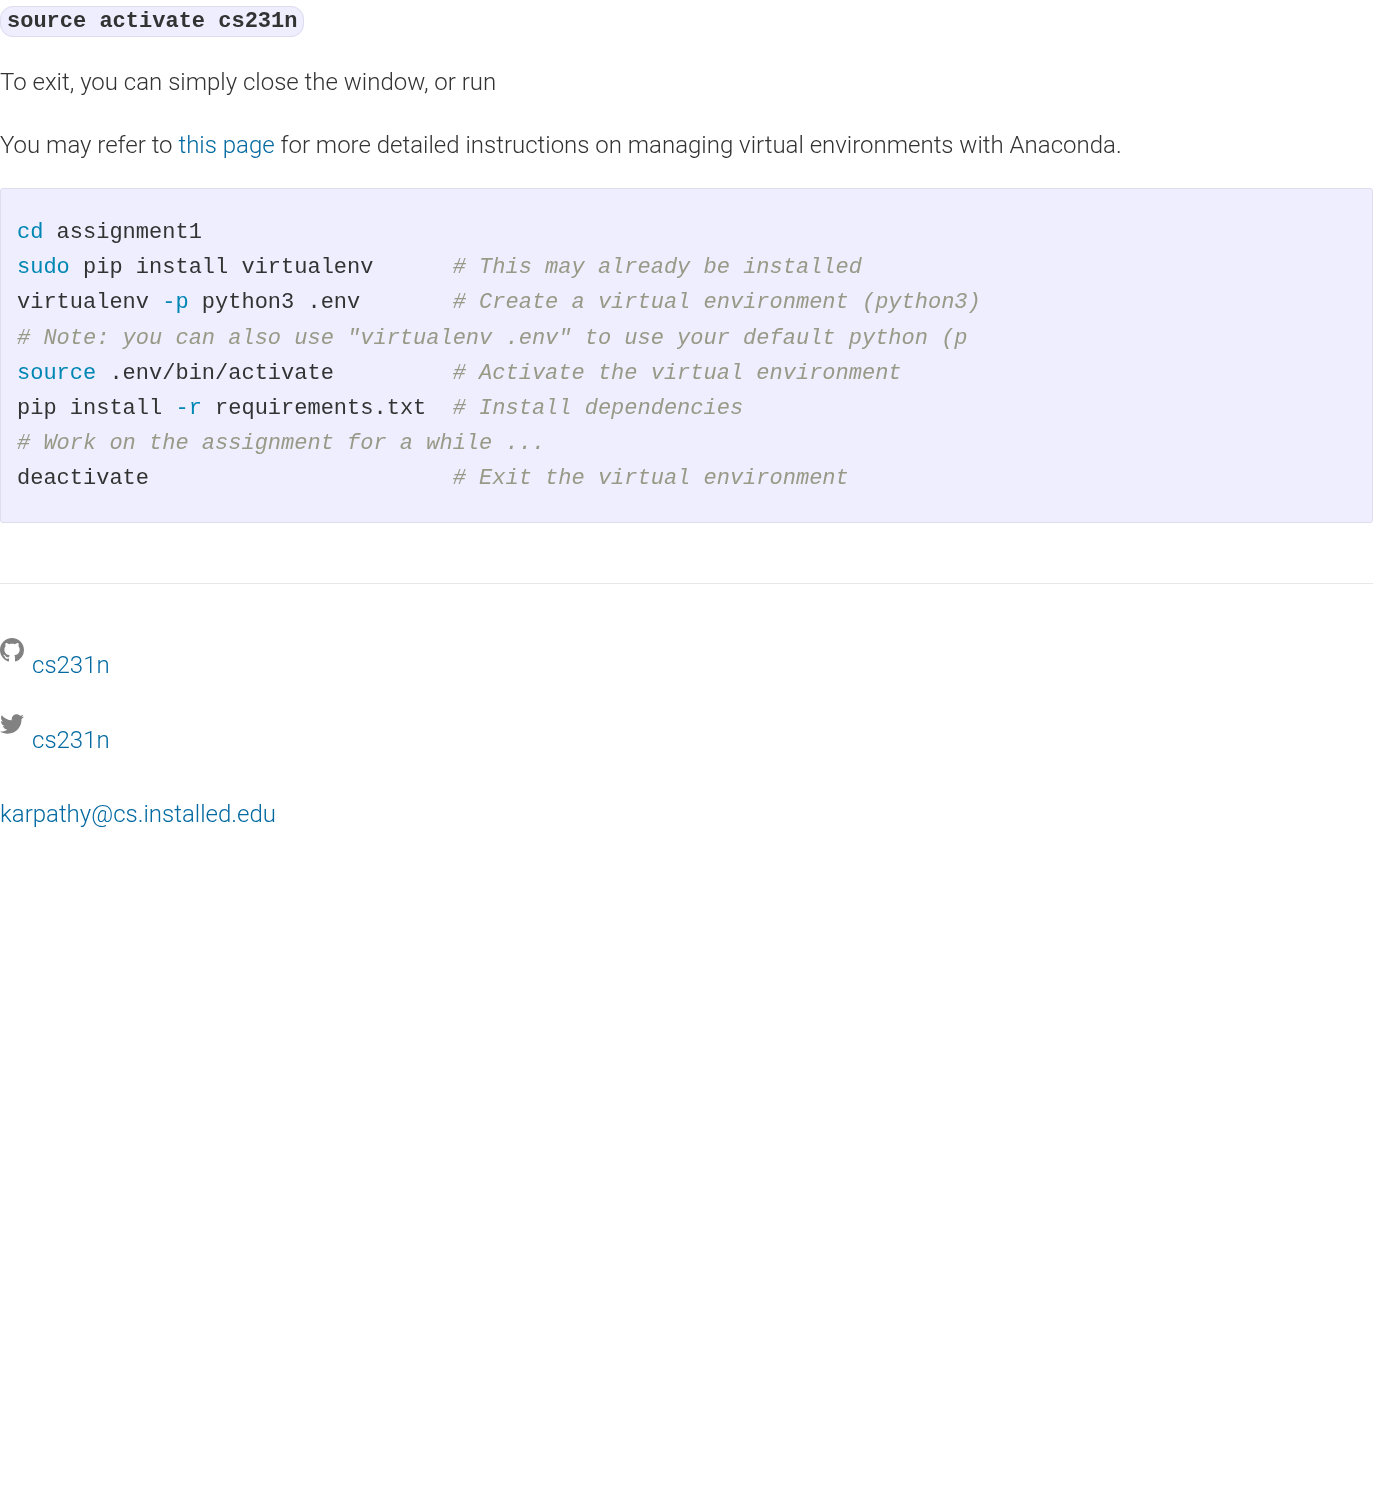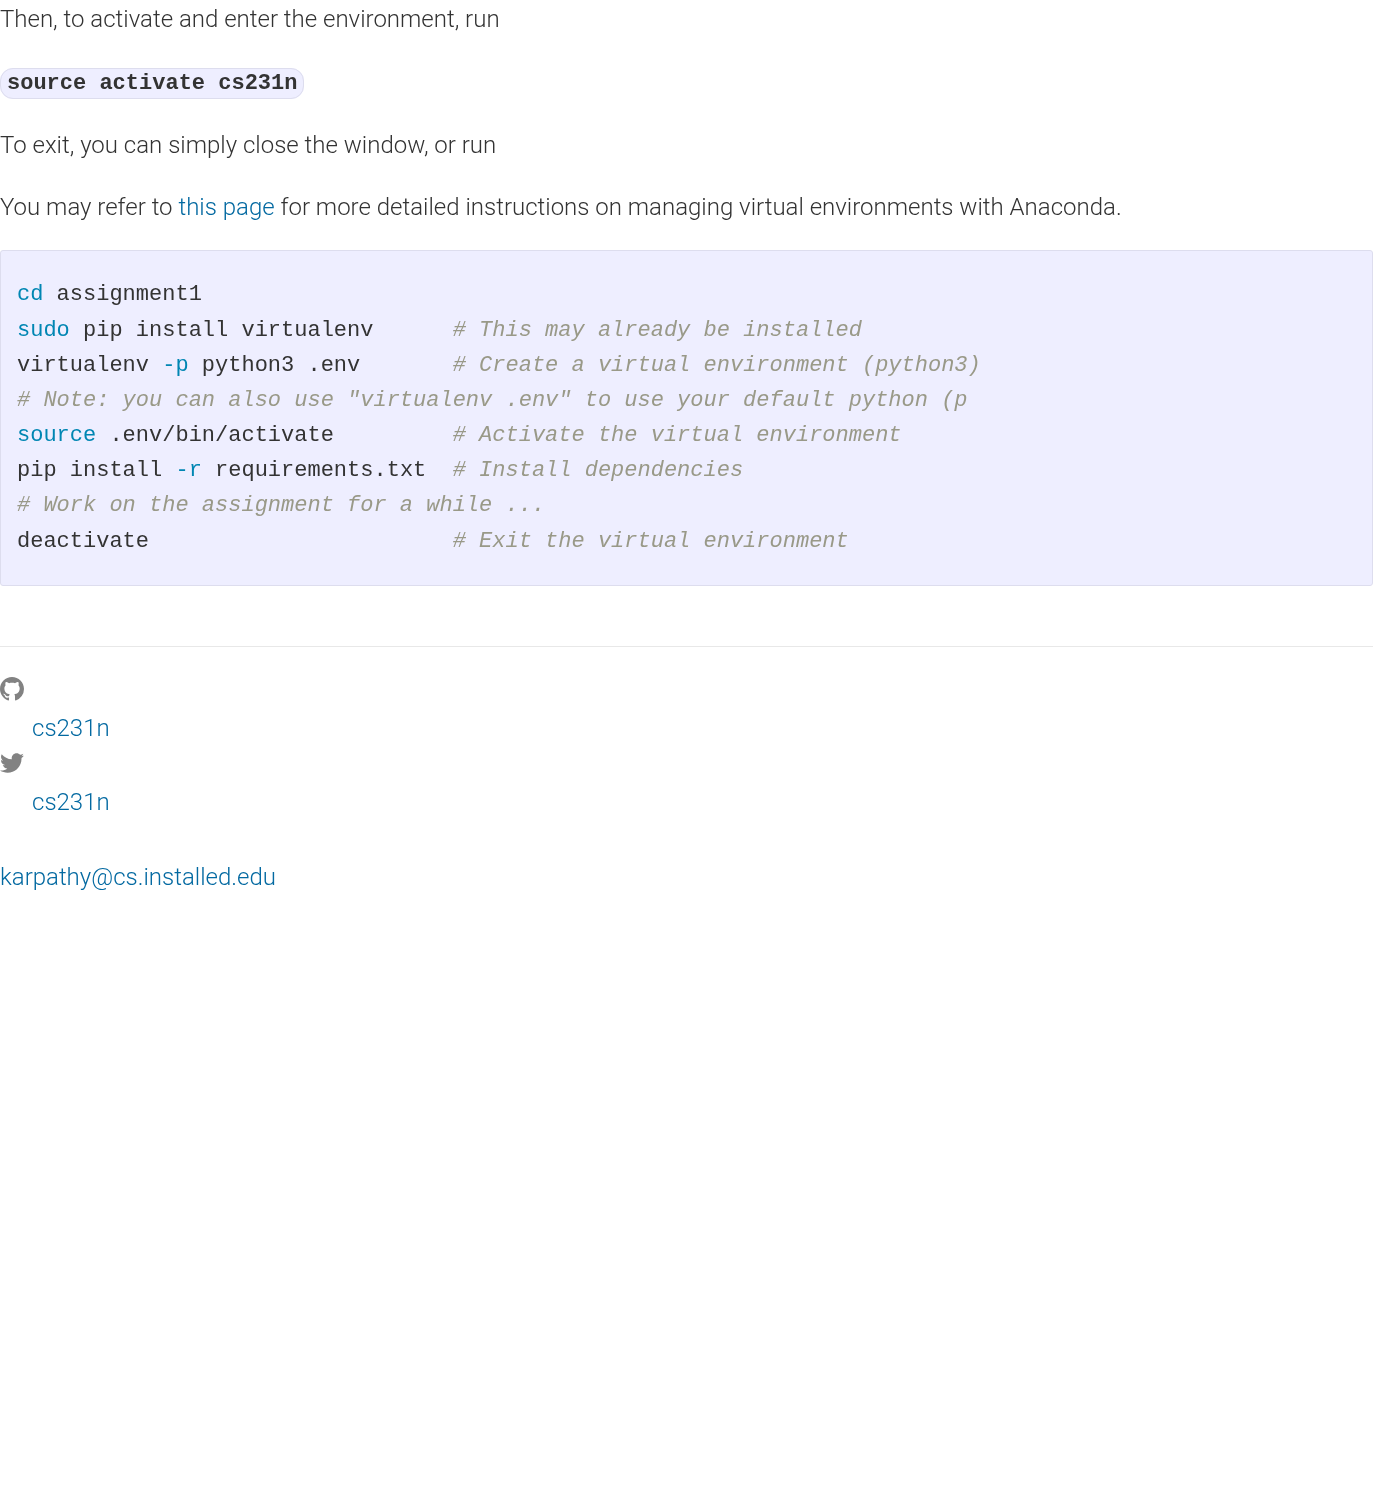--- a/index.html
+++ b/index.html
@@ -54,36 +54,35 @@
     hr {
       border: none;
       border-top: 1px solid #e8e8e8;
       margin: 60px 0 30px 0;
     }
     .footer-links {
       font-size: 24px;
     }
     .footer-link {
       display: flex;
-      align-items: flex-start;
+      align-items: center;
       gap: 8px;
       margin-bottom: 4px;
     }
     .footer-link .icon {
       width: 24px;
       height: 24px;
       fill: #828282;
       flex-shrink: 0;
     }
   </style>
 </head>
 <body>
 
 <div class="content">
-  <p>Then, to activate and enter the environment, run</p>
 
   <p><code class="inline">source activate cs231n</code></p>
 
   <p>To exit, you can simply close the window, or run</p>
 
 
 
   <p><span>You may refer to </span><a href="#">this page</a><span> for more detailed instructions on managing virtual environments with Anaconda.</span></p>
 
 

